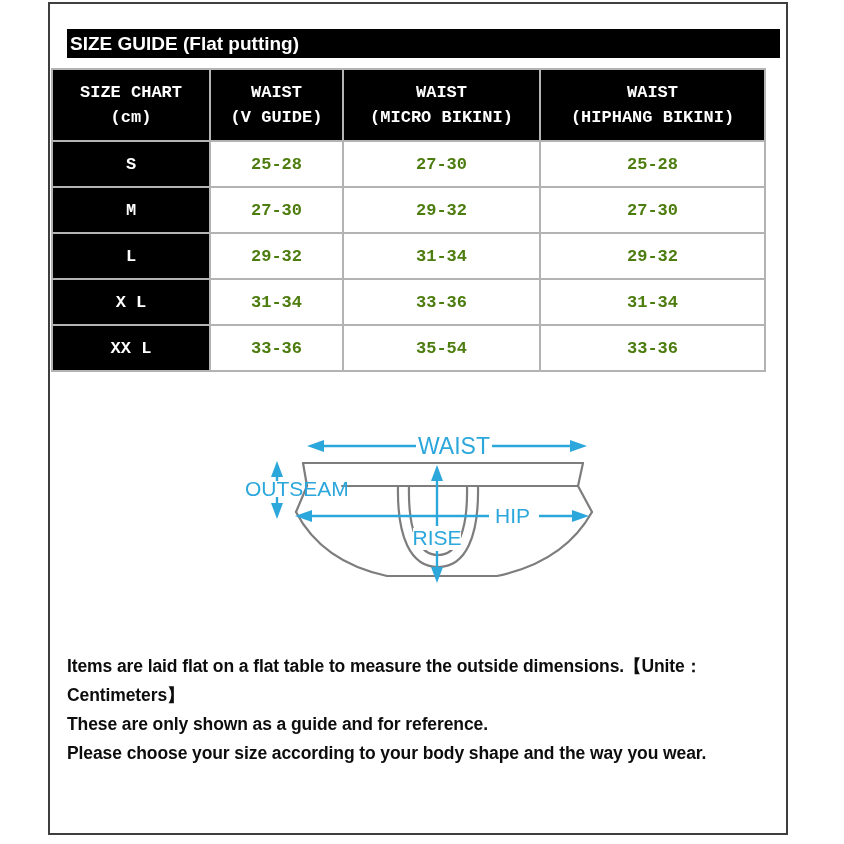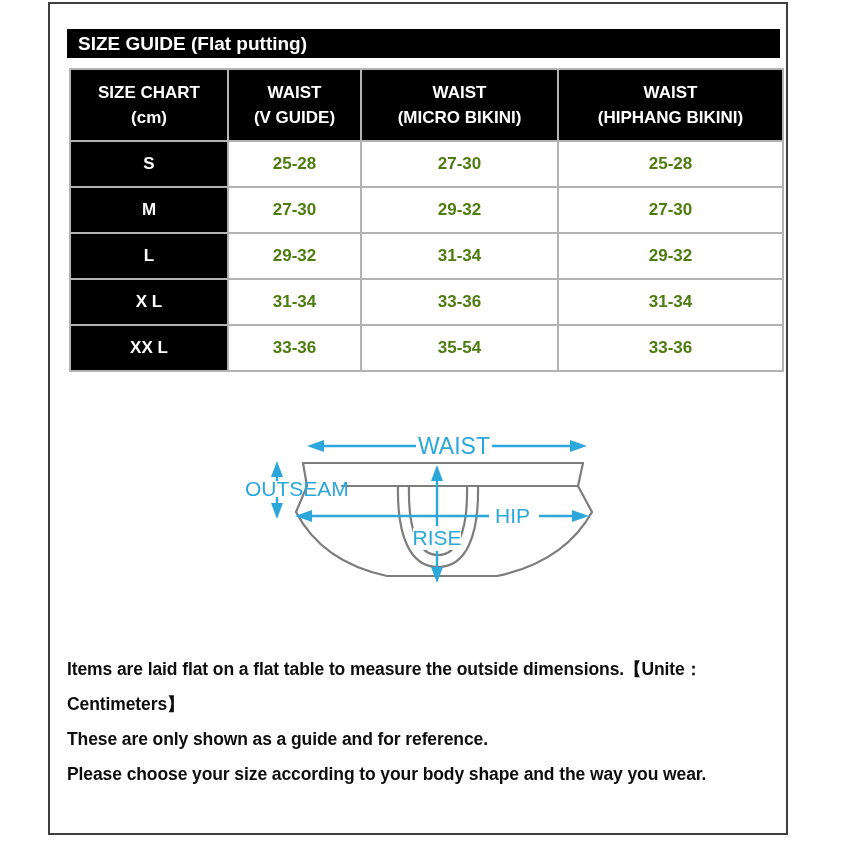--- a/index.html
+++ b/index.html
@@ -23,29 +23,30 @@
   }
   .title-bar{
     position:absolute;
     left:67px;top:29px;
     width:713px;height:29px;
     background:#000000;
     color:#ffffff;
     font-size:19px;
     font-weight:bold;
     line-height:29px;
-    padding-left:11px;
+    padding-left:3px;
   }
   table.size-chart{
     position:absolute;
-    left:69px;top:68px;
+    left:51px;top:68px;
     width:713px;
     border-collapse:collapse;
     table-layout:fixed;
     border:2px solid #4a4a4a;
+    font-family:Liberation Mono, monospace;
   }
   table.size-chart th, table.size-chart td{
     border:2px solid #b3b3b3;
     text-align:center;
     vertical-align:middle;
     font-weight:bold;
     padding:0;
   }
   table.size-chart thead th{
     background:#000000;
@@ -95,21 +96,21 @@
   .notes{
     position:absolute;
     left:67px;top:652px;
     width:714px;
   }
   .notes p{
     margin:0;
     font-size:17.5px;
     font-weight:bold;
     color:#0d0d0d;
-    line-height:35px;
+    line-height:29px;
     letter-spacing:-0.1px;
   }
 </style>
 </head>
 <body>
 
 <div class="frame"></div>
 
 <div class="title-bar">SIZE GUIDE (Flat putting)</div>
 

